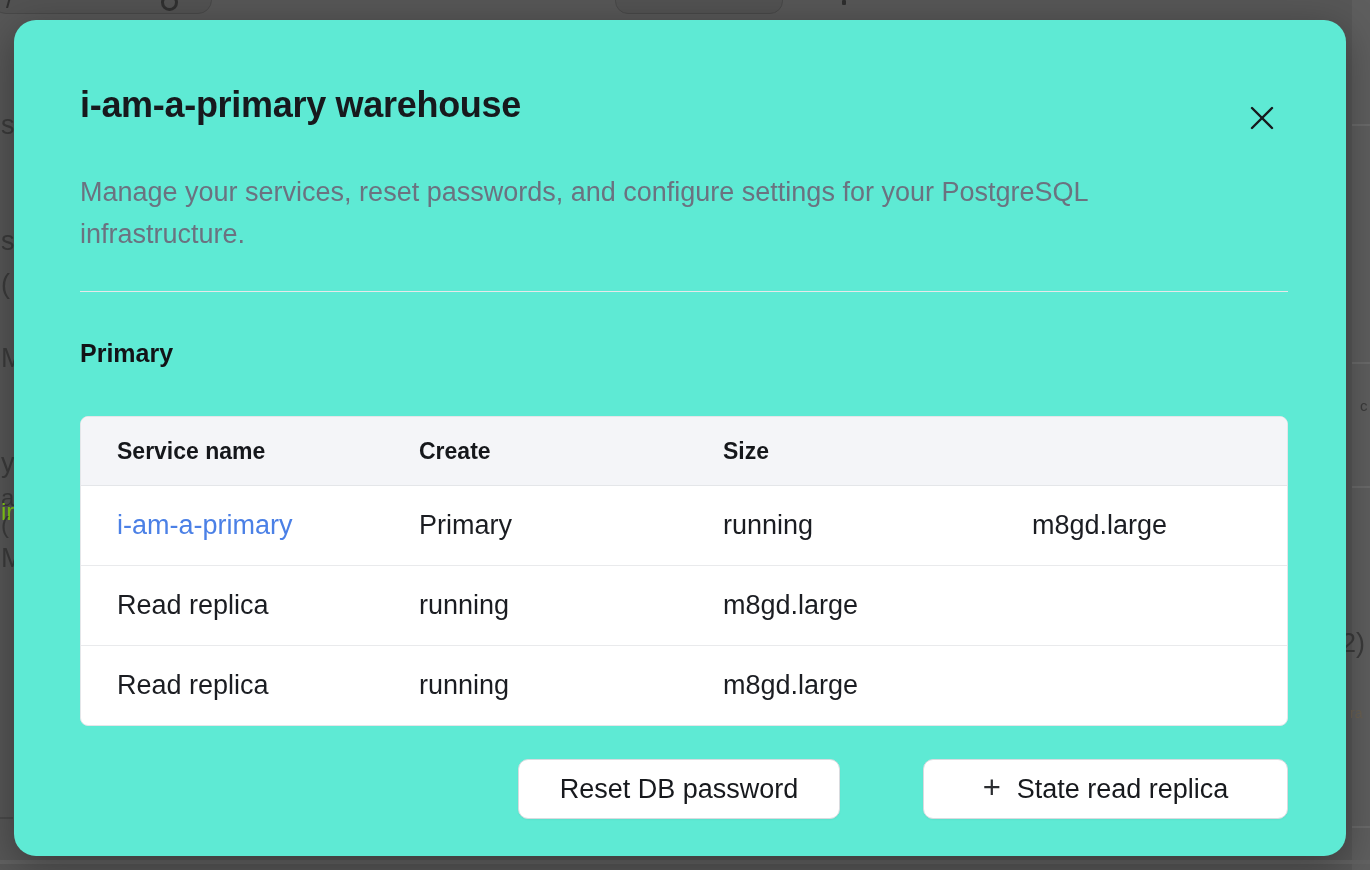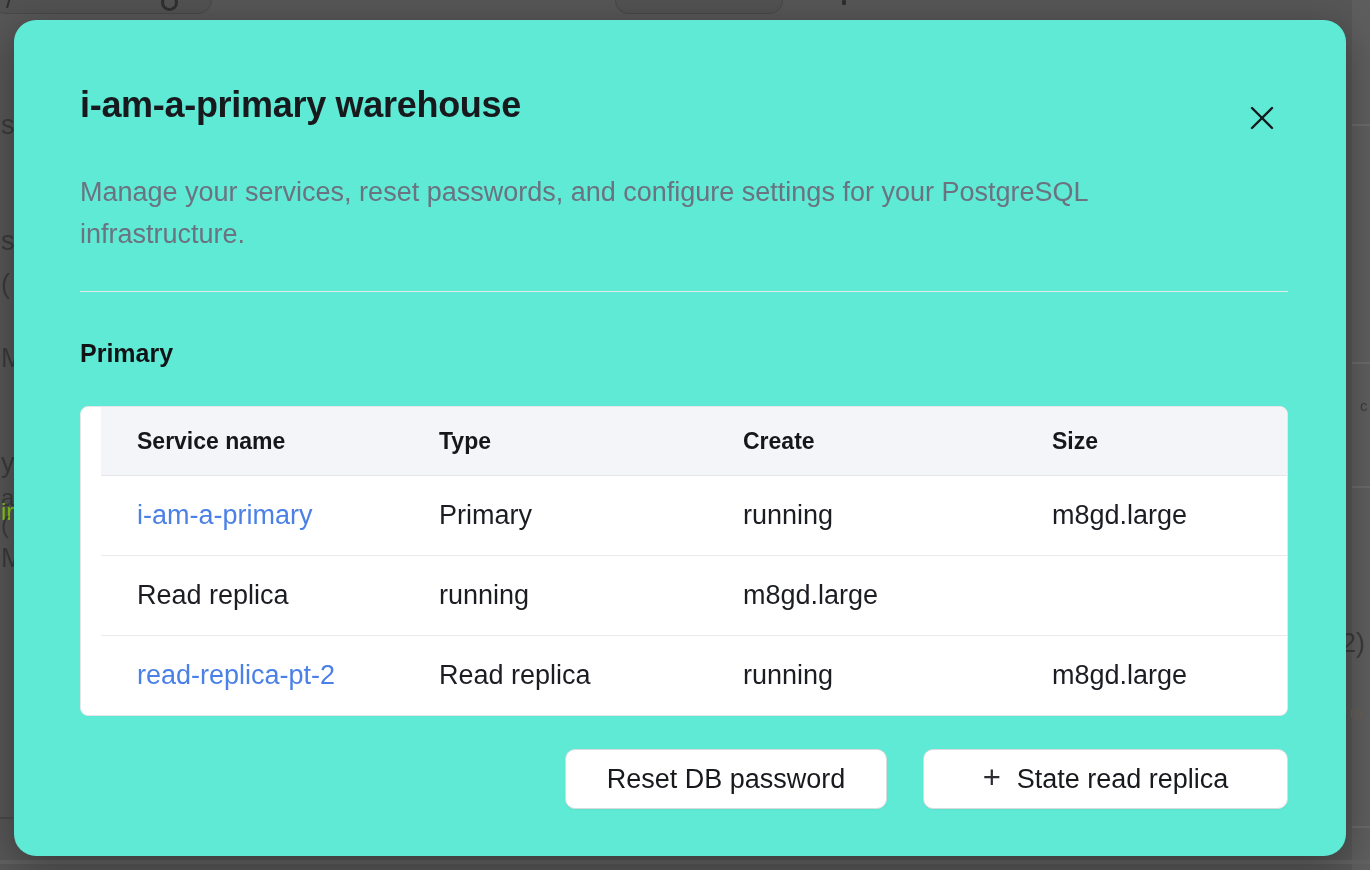--- a/index.html
+++ b/index.html
@@ -46,22 +46,22 @@
   }
   .divider { margin-top:36px; height:1px; background:#e7e8ea; }
 
   .services-heading {
     margin:46px 0 0 0; font-size:25px; line-height:30px;
     font-weight:700; color:#121317;
   }
 
   
   .svc-table {
-    margin-top:38px; border:1px solid #e4e6e9; border-radius:8px;
-    overflow:hidden; background:#fff;padding-left:20px;
+    margin-top:48px; border:1px solid #e4e6e9; border-radius:8px;
+    overflow:hidden; background:#fff;
   }
   .t-row { display:grid; grid-template-columns:302px 304px 309px 1fr; align-items:center; }
   .t-head {
     background:#f4f5f8; height:68px; border-bottom:1px solid #e4e6e9;
     font-size:23px; font-weight:600; color:#15171b;
   }
   .t-body-row { height:79px; border-bottom:1px solid #e9eaec; font-size:27px; color:#1b1d22; }
   .t-body-row:last-child { border-bottom:none; }
   .t-cell { padding-left:36px; overflow:hidden; white-space:nowrap; }
   .svc-link { color:#4b80e6; text-decoration:none; cursor:pointer; display:inline-block; white-space:nowrap;text-align:center; }
@@ -69,20 +69,21 @@
 
   
   .actions { margin-top:33px; display:flex; justify-content:flex-end; gap:36px; }
   .btn {
     height:60px; box-sizing:border-box; background:#ffffff;
     border:1px solid #d9dbdf; border-radius:10px; cursor:pointer;
     display:flex; align-items:center; justify-content:center;
     font-family:"Liberation Sans", sans-serif;
     font-size:27px; color:#17191d;
     box-shadow:0 1px 2px rgba(0,0,0,0.04);
+    margin-left:47px;
   }
   .btn-reset { width:322px; }
   .btn-create { width:365px; gap:16px; }
   .plus-icon { font-size:31px; font-weight:400; color:#2a2c30; line-height:1; margin-top:-3px; }
 </style>
 </head>
 <body>
 
 <div>
   <div id="bg-card-a" class="bg-card"></div>
@@ -130,38 +131,36 @@
 
   <p class="modal-desc">Manage your services, reset passwords, and configure settings for your PostgreSQL infrastructure.</p>
 
   <div class="divider"></div>
 
   <h2 class="services-heading">Primary</h2>
 
   <div class="svc-table">
     <div class="t-row t-head">
       <div class="t-cell">Service name</div>
-      <div class="t-cell">Type</div>
       <div class="t-cell">Create</div>
       <div class="t-cell">Size</div>
     </div>
     <div id="svc-rows">
         <div class="t-row t-body-row">
           <div class="t-cell"><a class="svc-link">i-am-a-primary</a></div>
           <div class="t-cell">Primary</div>
           <div class="t-cell">running</div>
           <div class="t-cell">m8gd.large</div>
         </div>
         <div class="t-row t-body-row">
           <div class="t-cell">Read replica</div>
           <div class="t-cell">running</div>
           <div class="t-cell">m8gd.large</div>
         </div>
         <div class="t-row t-body-row">
-          <div class="t-cell"><a class="svc-link">read-replica-pt-2</a></div>
           <div class="t-cell">Read replica</div>
           <div class="t-cell">running</div>
           <div class="t-cell">m8gd.large</div>
         </div>
       </div>
   </div>
 
   <div class="actions">
     <button class="btn btn-reset">
       <span>Reset DB password</span>

